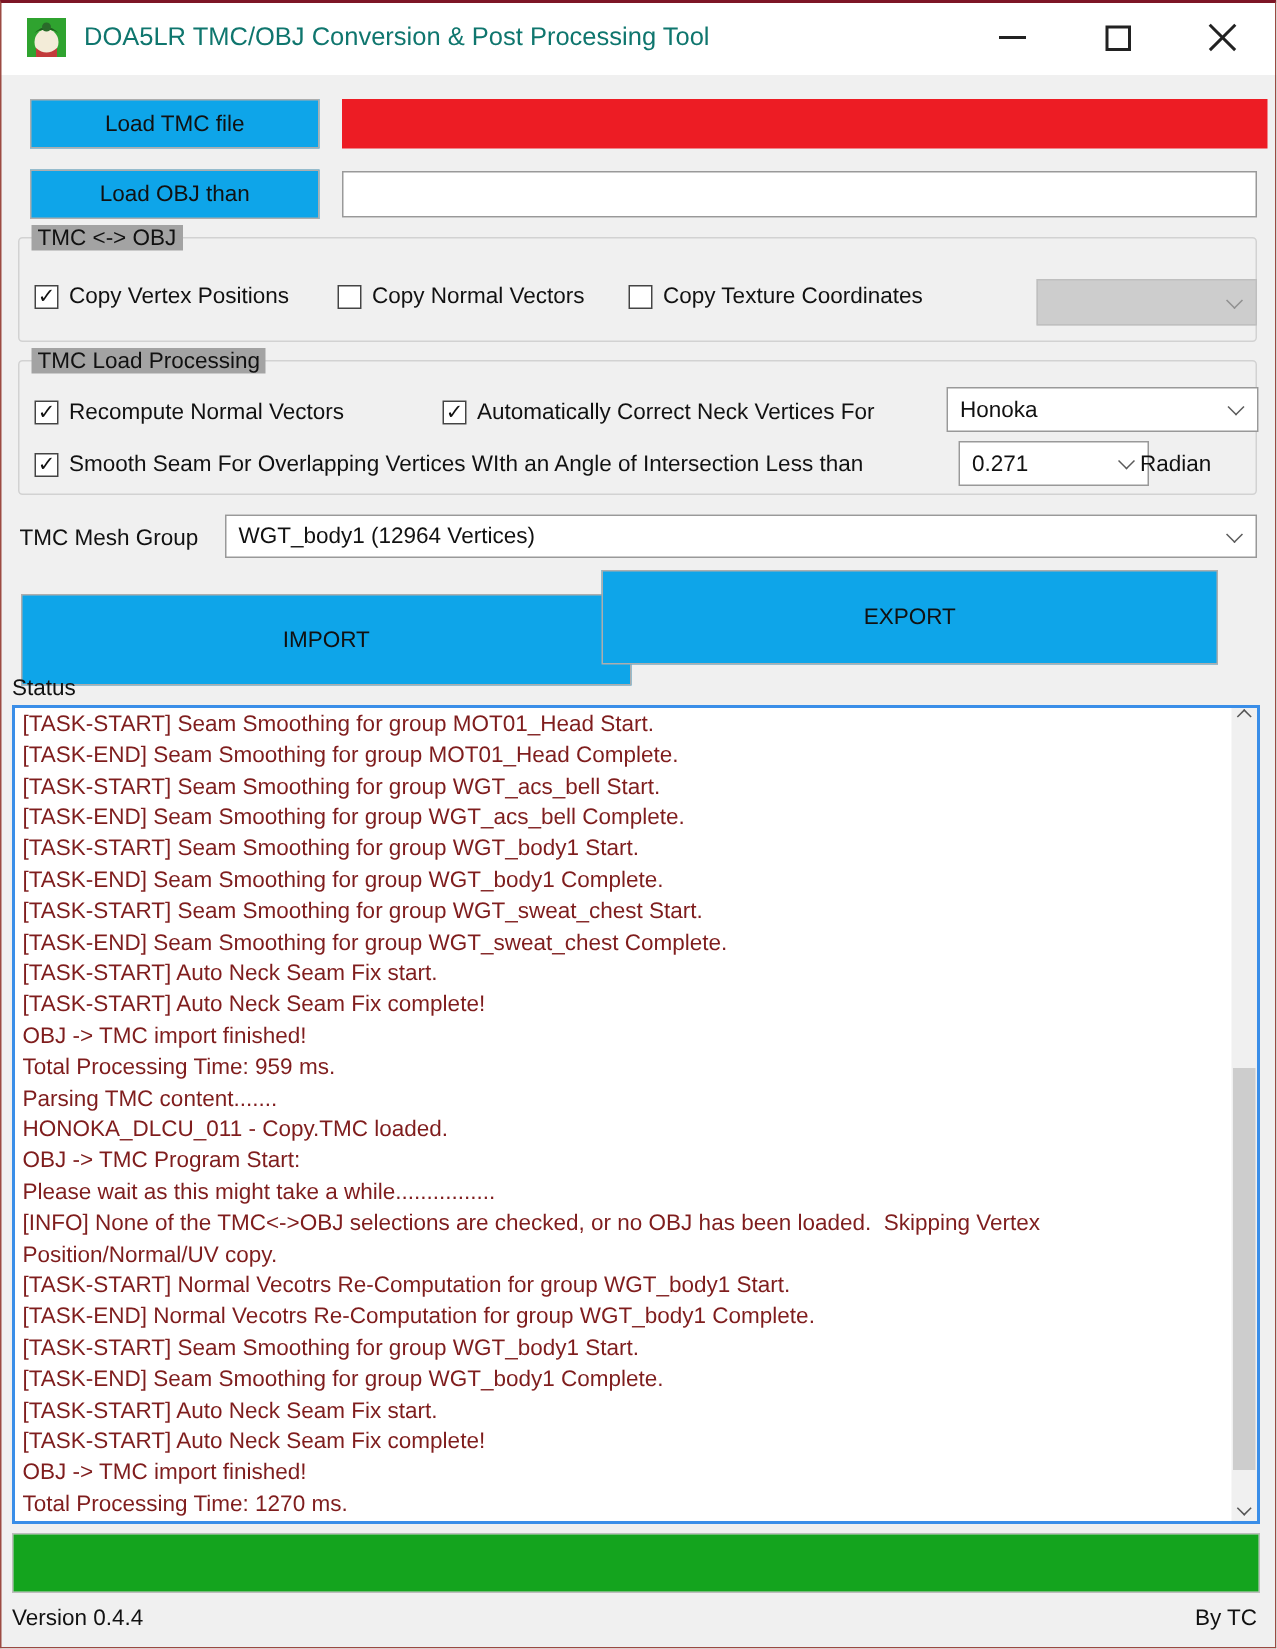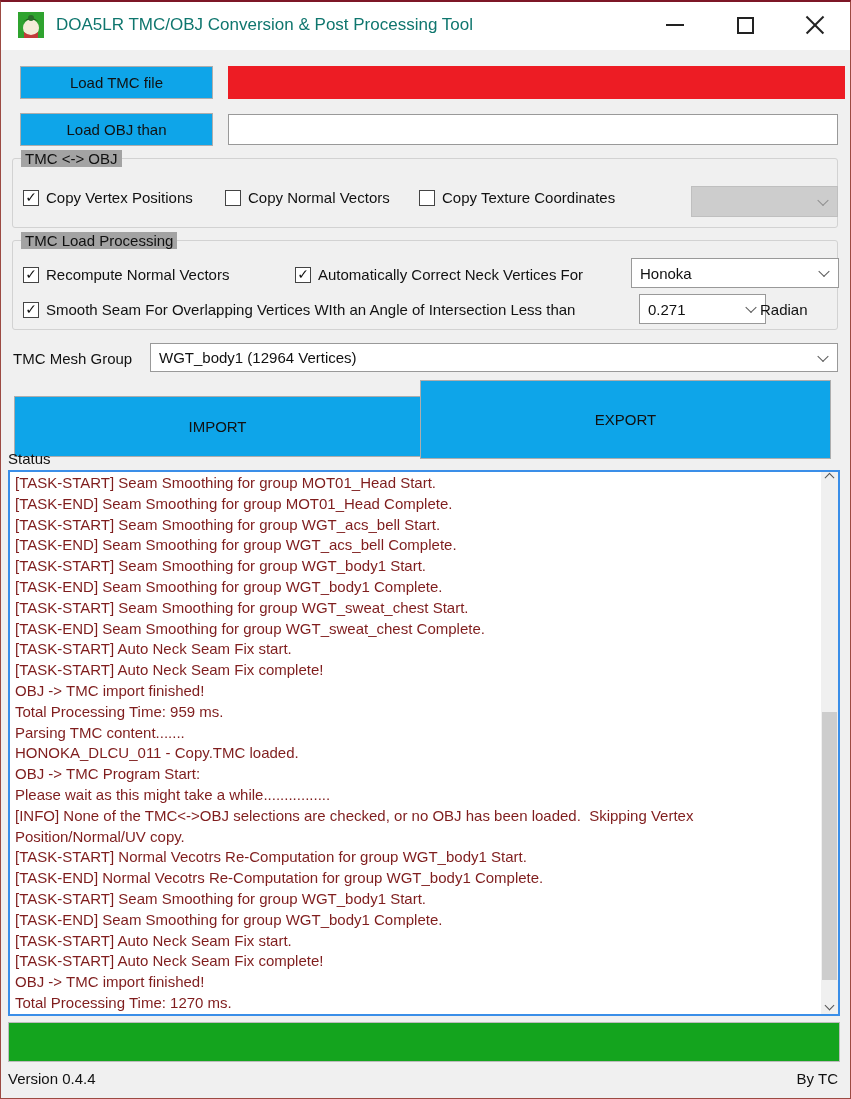--- a/index.html
+++ b/index.html
@@ -148,21 +148,21 @@
     <span class="static-label" style="left:726px; top:60px;margin-left:21px;">Radian</span>
   </div>
 
   <span class="static-label" style="left:13px; top:350px;">TMC Mesh Group</span>
   <div class="dropdown" style="left:150px; top:343px; width:688px; height:29px;">
     <span>WGT_body1 (12964 Vertices)</span>
     <span class="chev"></span>
   </div>
 
   <div class="btn" style="left:14px; top:380px; width:407px; height:61px;margin-top:16px;">IMPORT</div>
-  <div class="btn" style="left:420px; top:380px; width:411px; height:79px;">EXPORT</div>
+  <div class="btn" style="left:401px; top:380px; width:411px; height:63px;">EXPORT</div>
 
   <span class="static-label" style="left:8px; top:450px;">Status</span>
   <div class="status-box">
     <div class="log">[TASK-START] Seam Smoothing for group MOT01_Head Start.
 [TASK-END] Seam Smoothing for group MOT01_Head Complete.
 [TASK-START] Seam Smoothing for group WGT_acs_bell Start.
 [TASK-END] Seam Smoothing for group WGT_acs_bell Complete.
 [TASK-START] Seam Smoothing for group WGT_body1 Start.
 [TASK-END] Seam Smoothing for group WGT_body1 Complete.
 [TASK-START] Seam Smoothing for group WGT_sweat_chest Start.

